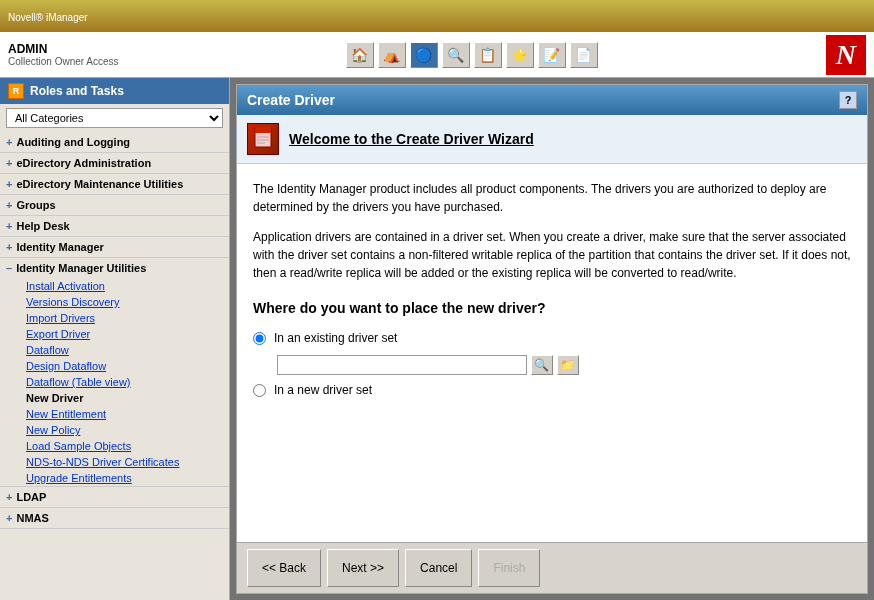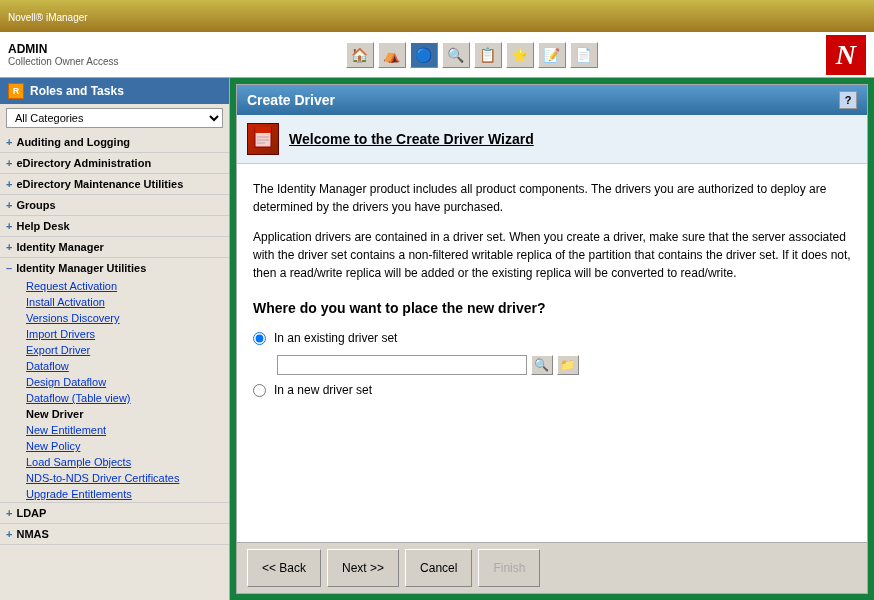--- a/index.html
+++ b/index.html
@@ -116,21 +116,21 @@
       color: #0033cc;
       cursor: pointer;
       text-decoration: underline;
       white-space: nowrap;
     }
     .sidebar-item.active { color: #000; font-weight: bold; text-decoration: none; cursor: default; }
 
     
     #content-area {
       flex: 1;
-      background: #15803d;
+      background: #737373;
       display: flex;
       flex-direction: column;
       overflow: hidden;
       justify-content: flex-end;
     }
 
     
     #panel {
       flex: 1;
       margin: 6px;
@@ -342,21 +342,20 @@
           <span>Identity Manager</span>
         </div>
       </div>
 
       <div class="sidebar-section">
         <div class="sidebar-section-header">
           <span class="expand-icon">–</span>
           <span>Identity Manager Utilities</span>
         </div>
         <div class="sidebar-items">
-          <div class="sidebar-item">Request Activation</div>
           <div class="sidebar-item">Install Activation</div>
           <div class="sidebar-item">Versions Discovery</div>
           <div class="sidebar-item">Import Drivers</div>
           <div class="sidebar-item">Export Driver</div>
           <div class="sidebar-item">Dataflow</div>
           <div class="sidebar-item">Design Dataflow</div>
           <div class="sidebar-item">Dataflow (Table view)</div>
           <div class="sidebar-item active">New Driver</div>
           <div class="sidebar-item">New Entitlement</div>
           <div class="sidebar-item">New Policy</div>

